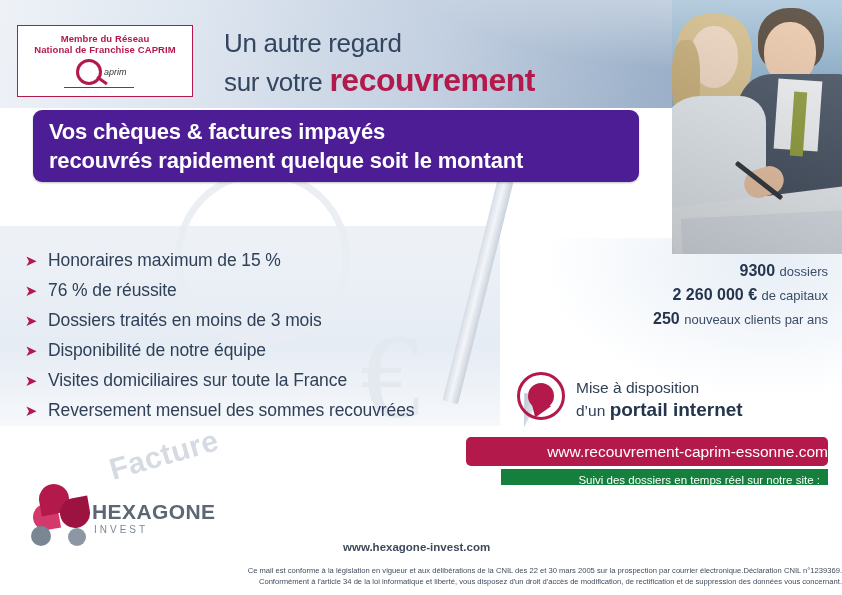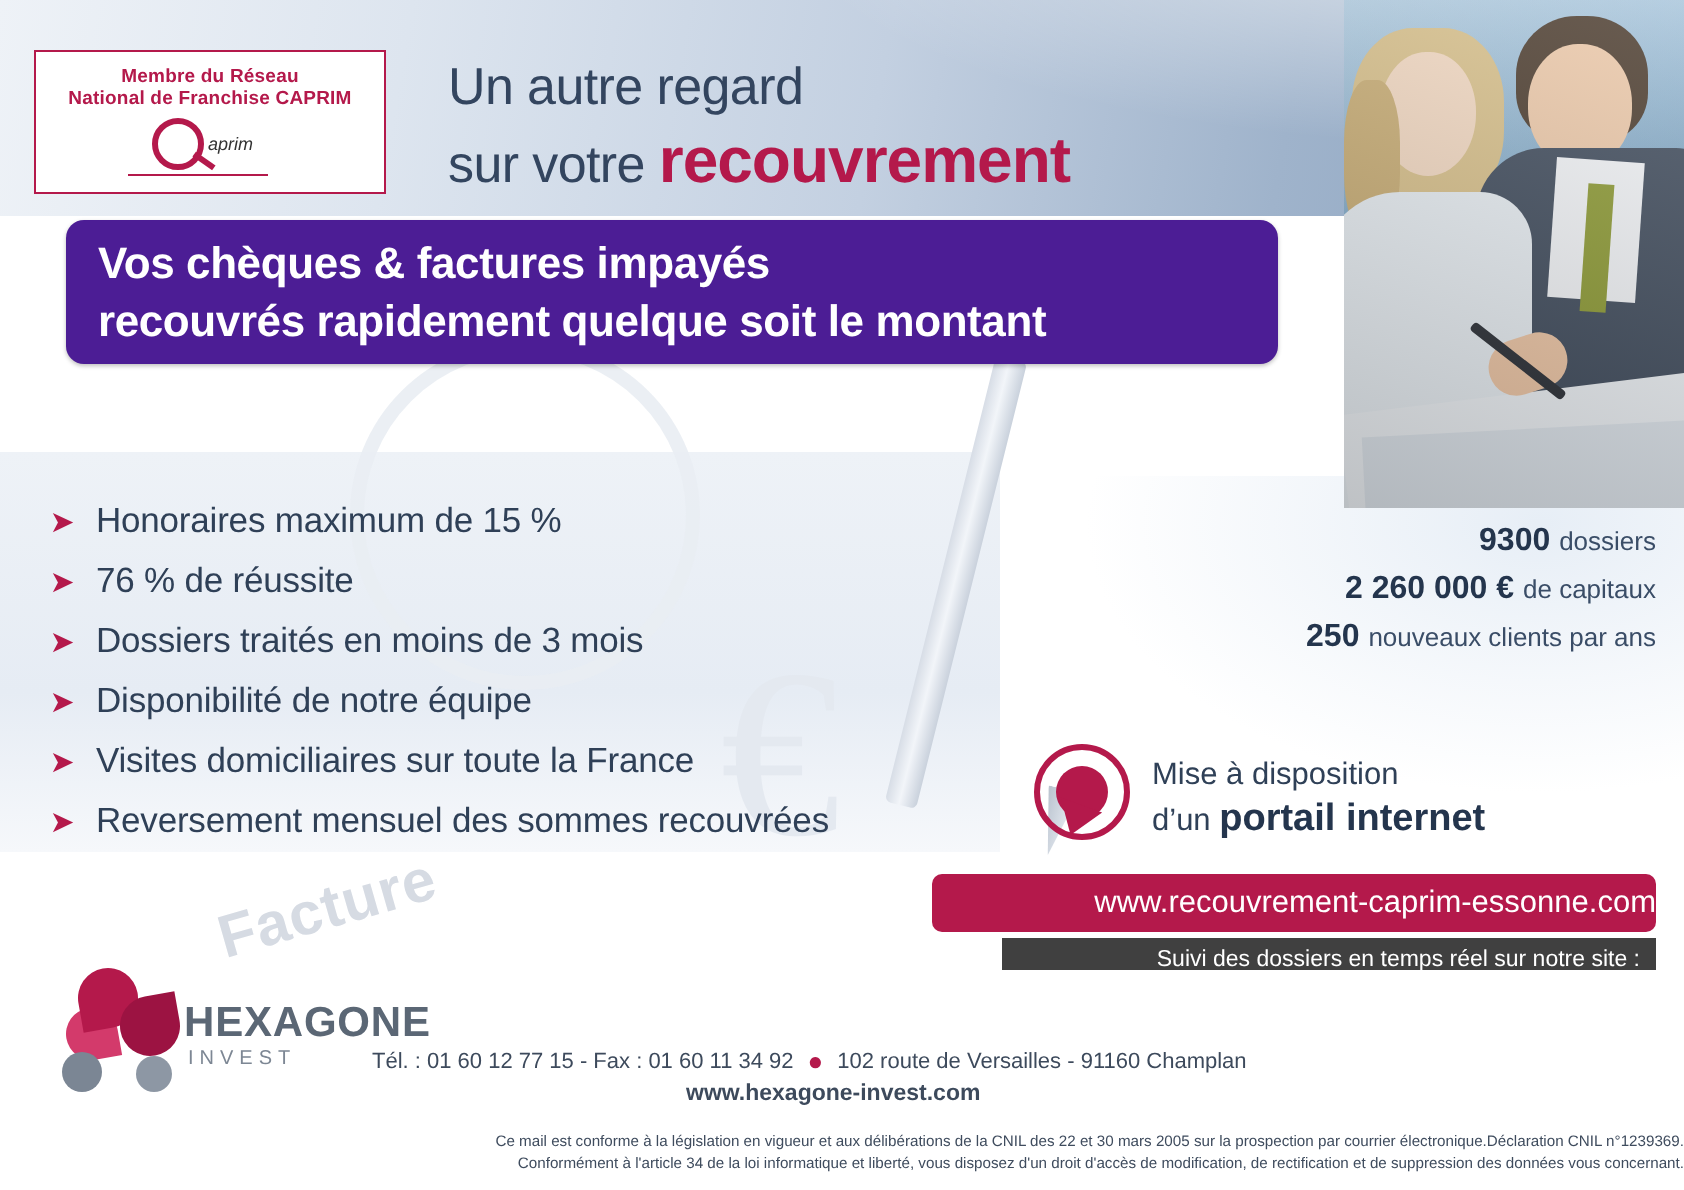--- a/index.html
+++ b/index.html
@@ -216,21 +216,21 @@
 
   .urlbar{
     position:absolute;left:466px;top:437px;width:362px;height:29px;
     background:#b4194b;border-radius:5px;
   }
   .urlbar span{
     display:block;text-align:right;color:#fff;font-size:15.5px;line-height:29px;font-weight:normal;
   }
   .suivibar{
     position:absolute;left:501px;top:469px;width:327px;height:22px;
-    background:#404040;
+    background:#15803d;
   }
   .suivibar span{
     display:block;text-align:right;color:#fff;font-size:11.5px;line-height:22px;padding-right:8px;
   }
 
   
   .footer{
     position:absolute;left:0;bottom:0;width:842px;height:110px;background:#ffffff;
   }
   .logo{position:absolute;left:30px;top:484px;width:160px;height:70px;}
@@ -401,23 +401,20 @@
   <div class="logo">
     <div class="petal-c"></div>
     <div class="petal-a"></div>
     <div class="petal-b"></div>
     <div class="grey1"></div>
     <div class="grey2"></div>
     <div class="name">HEXAGONE</div>
     <div class="sub">INVEST</div>
   </div>
 
-  <div class="contact">
-    <span>Tél. : 01 60 12 77 15 - Fax : 01 60 11 34 92</span><span class="dot">●</span><span>102 route de Versailles - 91160 Champlan</span>
-  </div>
   <div class="siteline">www.hexagone-invest.com</div>
 
   <div class="legal">
     <div>Ce mail est conforme à la législation en vigueur et aux délibérations de la CNIL des 22 et 30 mars 2005 sur la prospection par courrier électronique.Déclaration CNIL n°1239369.</div>
     <div>Conformément à l'article 34 de la loi informatique et liberté, vous disposez d'un droit d'accès de modification, de rectification et de suppression des données vous concernant.</div>
   </div>
 
 </div>
 
 </body></html>

